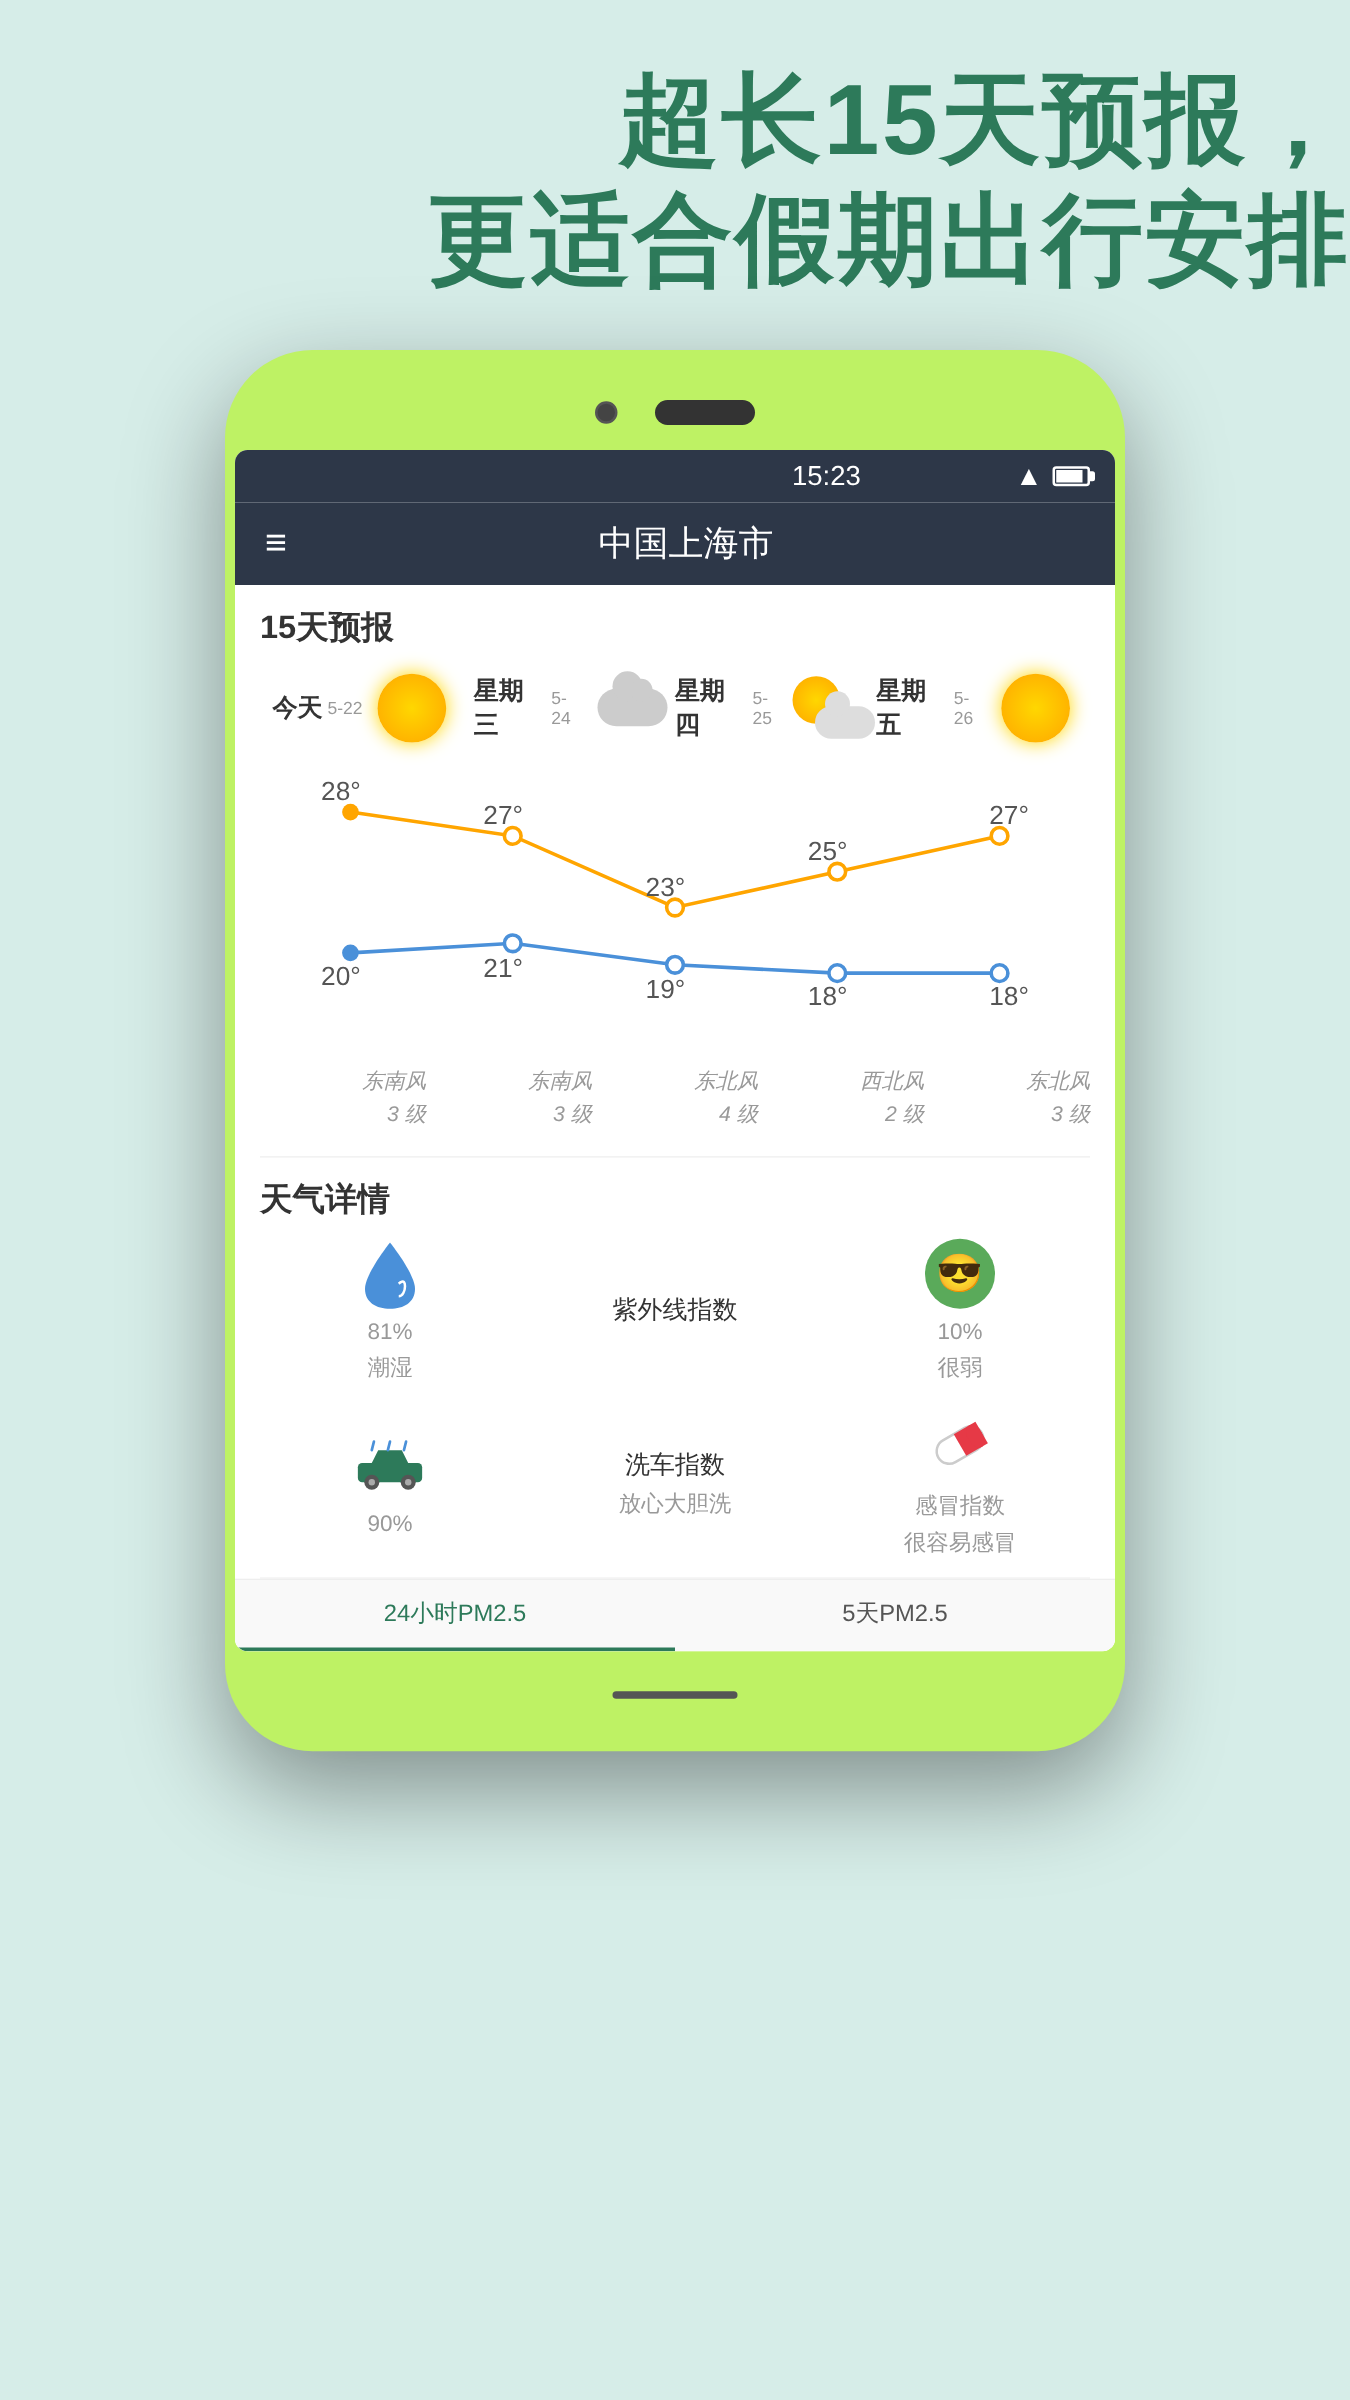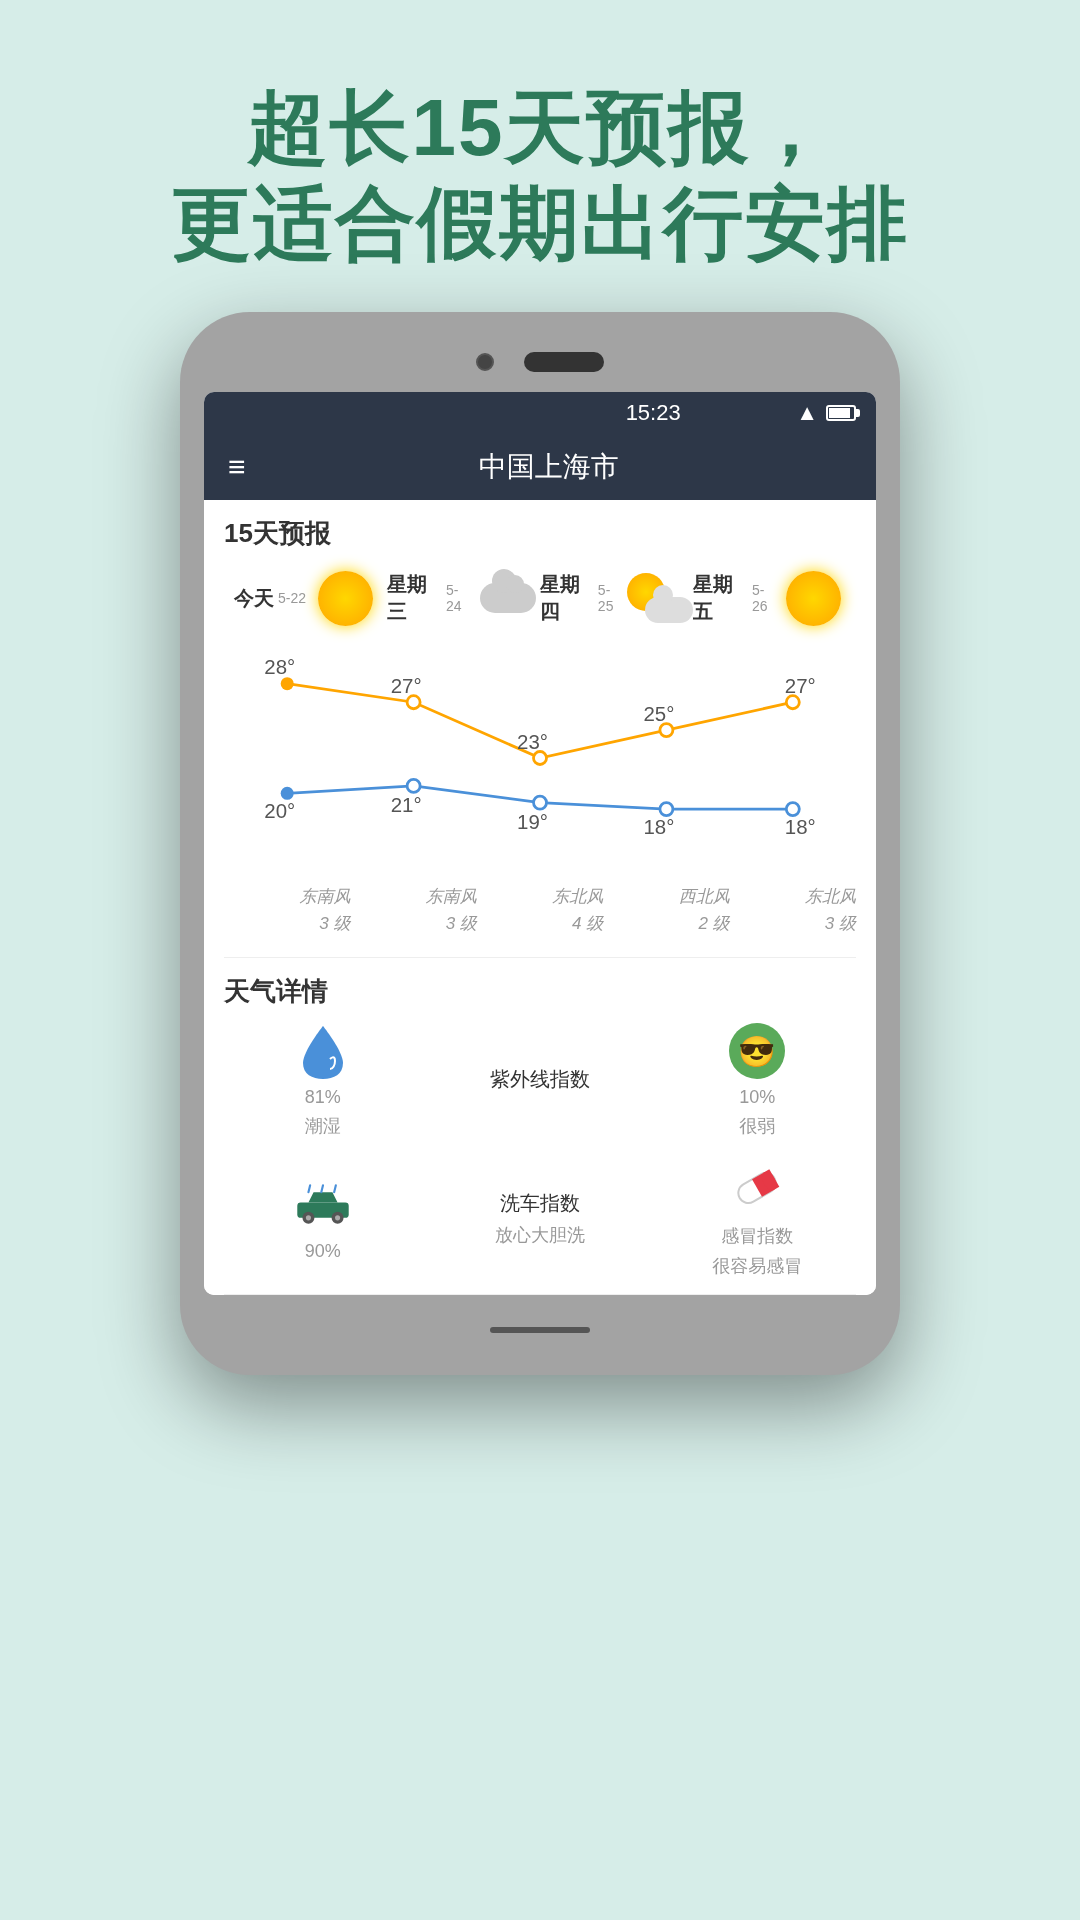--- a/index.html
+++ b/index.html
@@ -7,42 +7,42 @@
       width: 1080px;
       height: 1920px;
       background-color: #d6ede8;
       font-family: 'Arial', sans-serif;
       overflow: hidden;
       position: relative;
     }
 
     
     .header-text {
-      text-align: center;
-      padding-top: 80px;
+      text-align: right;
+      padding-top: 48px;
       padding-bottom: 40px;
       color: #2d7a5a;
       font-size: 80px;
       font-weight: bold;
       line-height: 1.2;
       letter-spacing: 2px;
     }
 
     
     .phone-wrapper {
       display: flex;
       justify-content: center;
       align-items: flex-start;
     }
 
     .phone {
       width: 720px;
-      background: #a3a3a3;
+      background: #bef264;
       border-radius: 70px;
-      padding: 30px 24px;
+      padding: 30px 8px;
       box-shadow: 0 30px 80px rgba(0,0,0,0.4);
       position: relative;
     }
 
     .phone-top {
       display: flex;
       justify-content: center;
       align-items: center;
       gap: 30px;
       padding: 10px 0 20px 0;
@@ -585,20 +585,28 @@
               </div>
               <div class="detail-value">感冒指数</div>
               <div class="detail-value">很容易感冒</div>
             </div>
 
           </div>
         </div>
 
         <div class="divider"></div>
 
+        <div class="bottom-tabs">
+          <div class="bottom-tab active">
+            <span>24小时PM2.5</span>
+          </div>
+          <div class="bottom-tab">
+            <span>5天PM2.5</span>
+          </div>
+        </div>
 
       </div>
     </div>
 
     <div style="height: 30px; display: flex; justify-content: center; align-items: center; margin-top: 20px;">
       <div style="width: 100px; height: 6px; background: #555; border-radius: 3px;"></div>
     </div>
 
   </div>
 </div>

